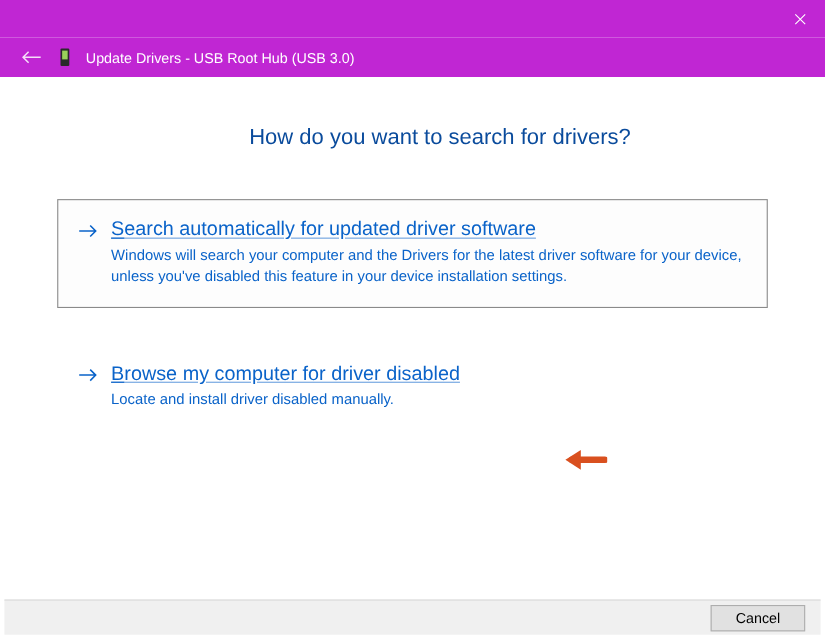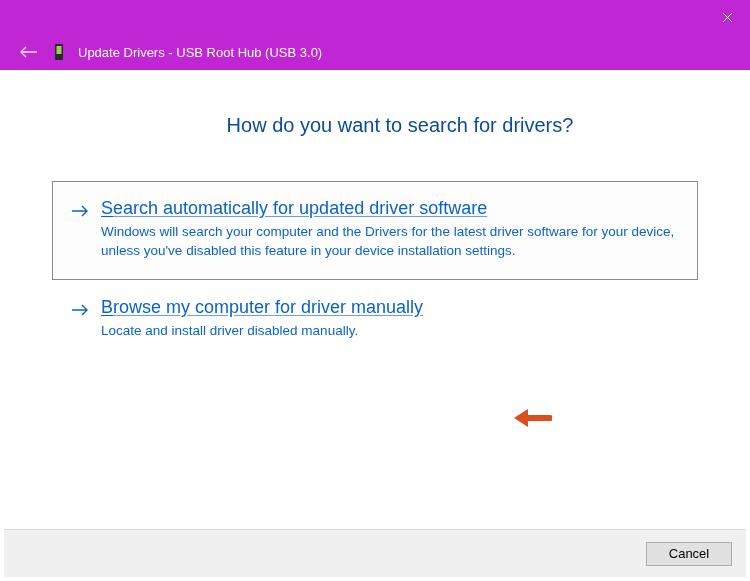--- a/index.html
+++ b/index.html
@@ -72,20 +72,21 @@
     }
     .options {
       margin: 44px 50px 0 50px;
     }
     .option {
       border: 1px solid transparent;
       padding: 16px 18px 18px 18px;
       display: flex;
       gap: 12px;
       cursor: pointer;
+      margin-bottom: 32px;
       position: relative;
     }
     .option.selected {
       border: 1px solid #8a8a8a;
       background: #fdfdfd;
     }
     .option .arrow {
       width: 18px;
       flex-shrink: 0;
       color: #0a63c9;
@@ -112,21 +113,21 @@
       position: absolute;
       left: 510px;
       top: 337px;
       color: #d9501f;
     }
     .footer {
       position: absolute;
       left: 2px;
       right: 2px;
       bottom: 2px;
-      height: 48px;
+      height: 32px;
       background: #f0f0f0;
       border-top: 1px solid #d9d9d9;
       display: flex;
       align-items: center;
       justify-content: flex-end;
       padding-right: 14px;
     }
     .btn-cancel {
       min-width: 86px;
       height: 24px;
@@ -181,21 +182,21 @@
       </div>
     </div>
 
     <div class="option">
       <div class="arrow">
         <svg width="18" height="14" viewBox="0 0 18 14" fill="none" stroke="#0a63c9" stroke-width="1.4">
             <path d="M1 7 L16 7 M11 2 L16 7 L11 12"></path>
           </svg>
       </div>
       <div class="text">
-        <div class="title"><span class="mnemonic">B</span><span>rowse my computer for driver manually</span></div>
+        <div class="title"><span class="mnemonic">B</span><span>rowse my computer for driver disabled</span></div>
         <div class="desc">Locate and install driver disabled manually.</div>
       </div>
     </div>
 
   </div>
 
   <div class="pointer-arrow">
     <svg width="40" height="22" viewBox="0 0 40 22">
         <path d="M38 11 L8 11" stroke="#d9501f" stroke-width="6" stroke-linecap="round"></path>
         <path d="M2 11 L16 2 L16 20 Z" fill="#d9501f"></path>

